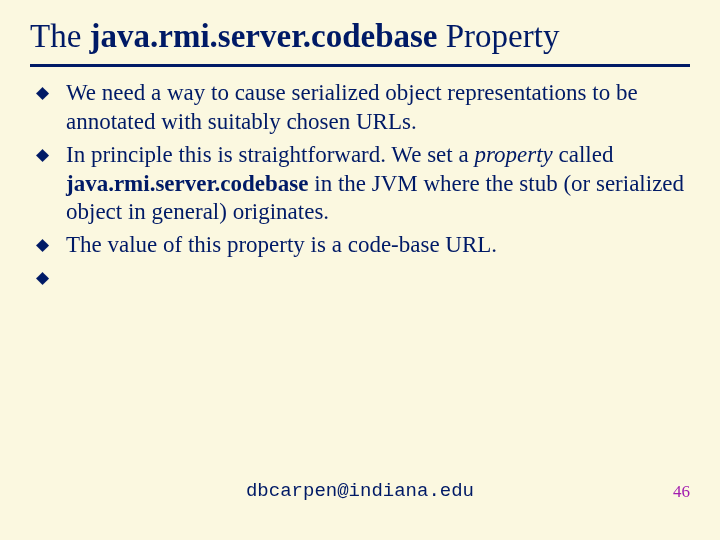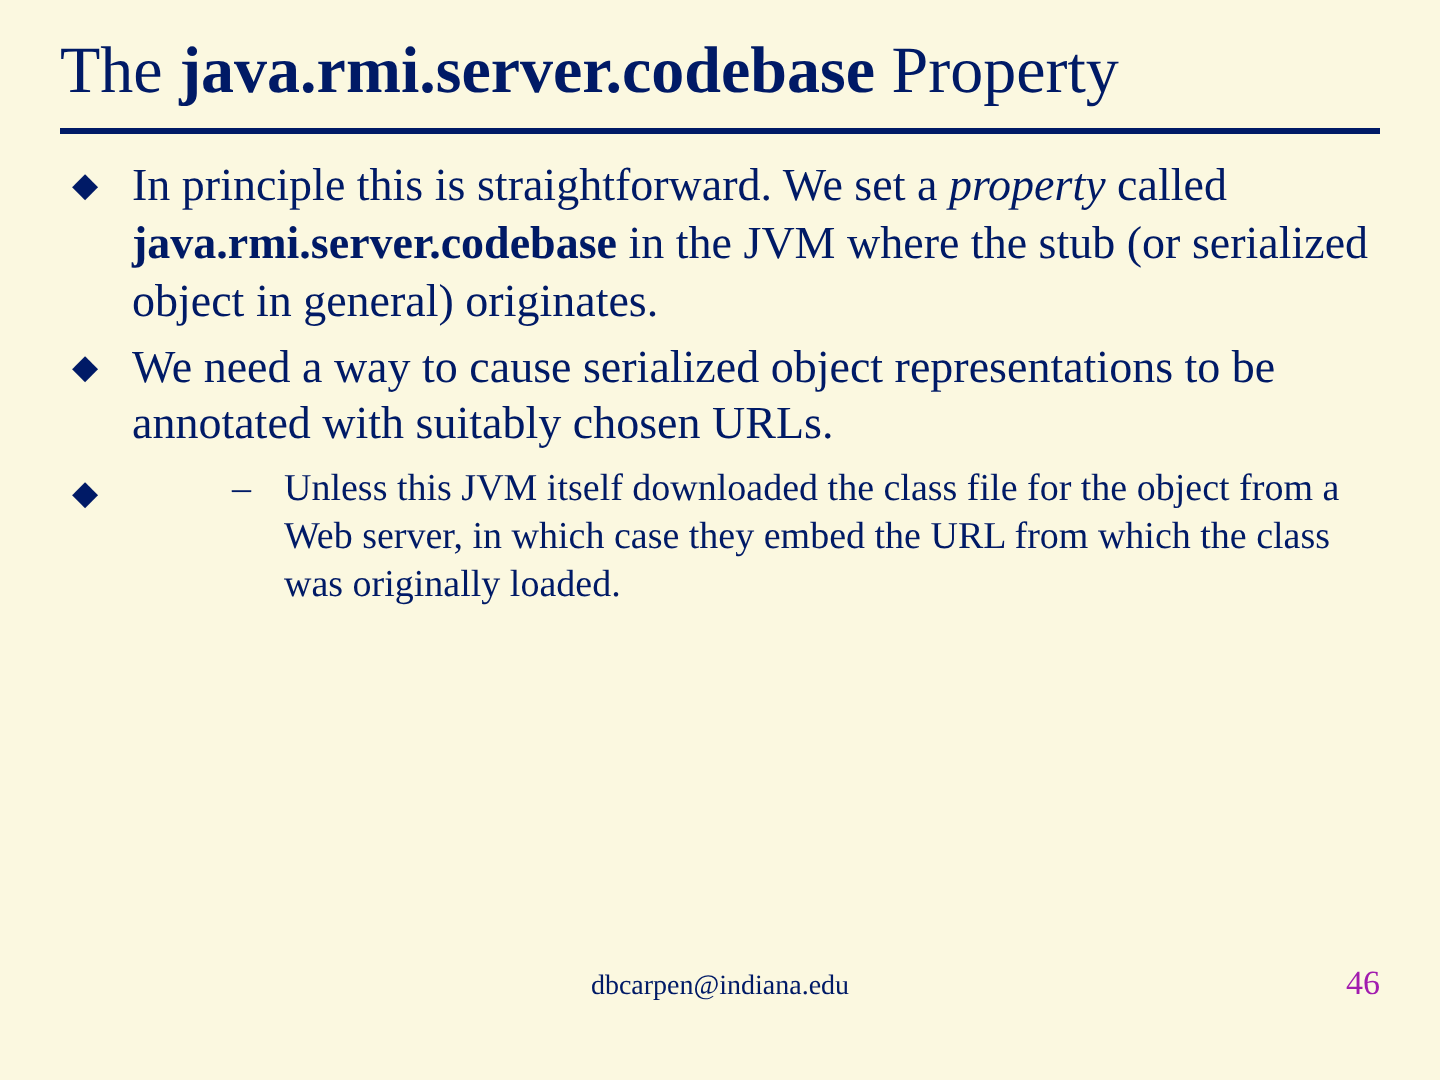--- a/index.html
+++ b/index.html
@@ -81,21 +81,22 @@
     left: 50px;
     top: 0;
     color: #001a66;
   }
   .footer-center {
     position: absolute;
     bottom: 18px;
     left: 0;
     width: 720px;
     text-align: center;
-    font-size: 14px;
+    font-size: 19px;
+    font-family: Liberation Mono, monospace;
   }
   .footer-right {
     position: absolute;
     bottom: 18px;
     right: 30px;
     font-size: 17px;
     color: #a21caf;
   }
 </style>
 </head>
@@ -104,30 +105,28 @@
 <div class="slide">
 
   <h1 class="title">
     <span class="tword">The </span><span class="mono">java.rmi.server.codebase</span><span class="tword"> Property</span>
   </h1>
 
   <hr class="rule">
 
   <ul class="bullets">
     <li>
+      <span>We need a way to cause serialized object representations to be annotated with suitably chosen URLs.</span>
+    </li>
+    <li>
       <span>In principle this is straightforward.  We set a </span><span class="prop-italic">property</span><span> called </span><span class="mono-inline">java.rmi.server.codebase</span><span> in the JVM where the  stub (or serialized object in general) originates.</span>
     </li>
     <li>
-      <span>We need a way to cause serialized object representations to be annotated with suitably chosen URLs.</span>
+      <span>The value of this property is a code-base URL.</span>
     </li>
     <li>
-      <ul class="sub">
-        <li>
-          <span>Unless this JVM itself downloaded the class file for the object from a Web server, in which case they embed the URL from which the class was originally loaded.</span>
-        </li>
-      </ul>
     </li>
   </ul>
 
   <div class="footer-center">dbcarpen@indiana.edu</div>
   <div class="footer-right">46</div>
 
 </div>
 
 </body></html>

